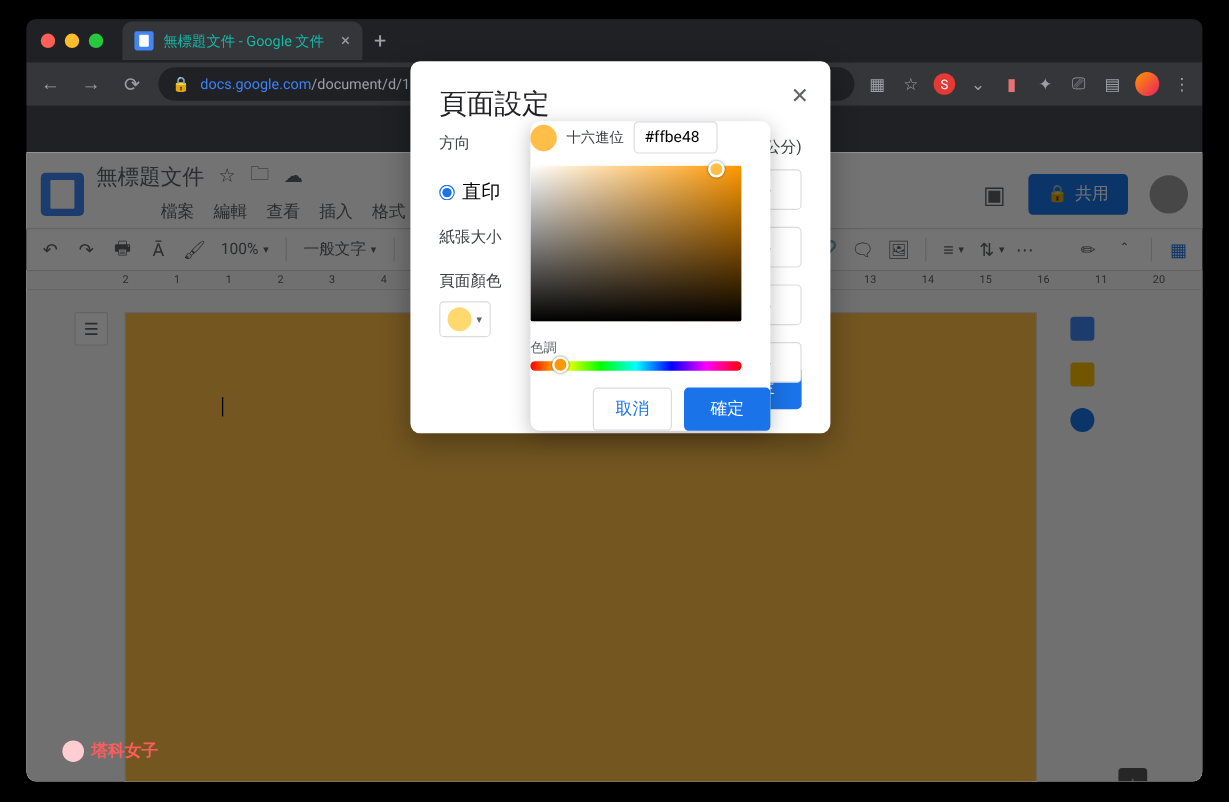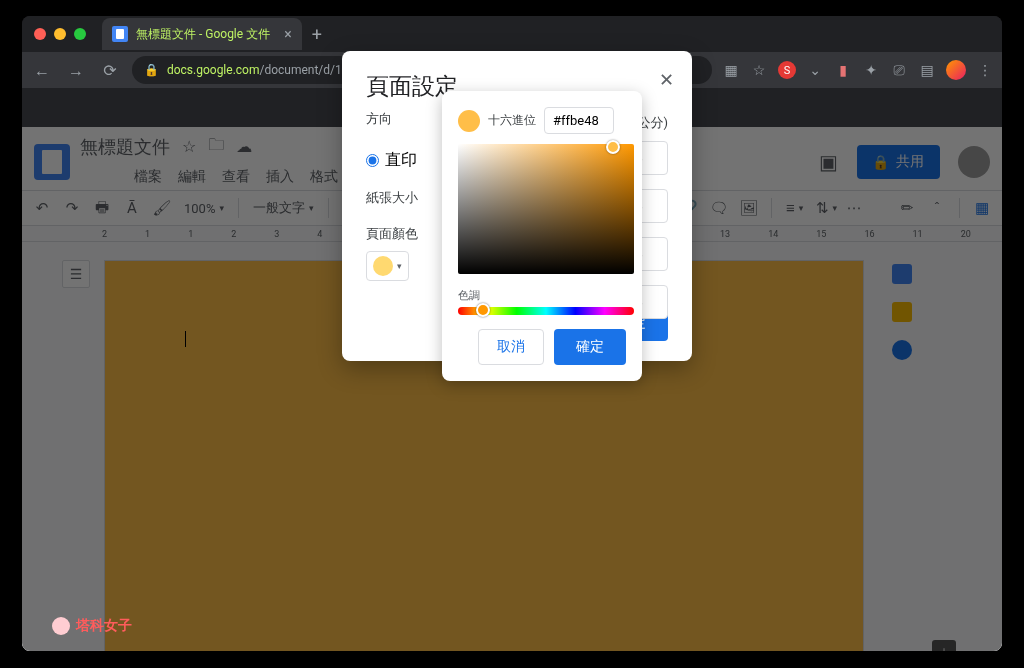--- a/index.html
+++ b/index.html
@@ -9,30 +9,30 @@
 .browser { width: 980px; height: 635px; margin: 16px auto; background: #202124; border-radius: 8px; overflow: hidden; position: relative; }
 .titlebar { height: 36px; display: flex; align-items: center; background: #202124; }
 .traffic-lights { display: flex; gap: 8px; padding: 0 12px; }
 .tl { width: 12px; height: 12px; border-radius: 50%; }
 .tl.red { background: #ff5f56; }
 .tl.yellow { background: #ffbd2e; }
 .tl.green { background: #27c93f; }
 .tab { display: flex; align-items: center; background: #35363a; height: 32px; padding: 0 10px; border-radius: 8px 8px 0 0; gap: 8px; margin-left: 4px; max-width: 200px; }
 .tab-favicon { width: 16px; height: 16px; background: #4285f4; border-radius: 2px; display: flex; align-items: center; justify-content: center; }
 .tab-favicon::after { content: ""; width: 8px; height: 10px; background: #fff; border-radius: 1px; }
-.tab-title { color: #bef264; font-size: 12px; white-space: nowrap; overflow: hidden; }
+.tab-title { color: #14b8a6; font-size: 12px; white-space: nowrap; overflow: hidden; }
 .tab-close { color: #9aa0a6; font-size: 14px; margin-left: 6px; }
 .new-tab { color: #9aa0a6; font-size: 18px; margin-left: 10px; }
 
 .addrbar { height: 36px; display: flex; align-items: center; background: #35363a; padding: 0 8px; gap: 10px; }
 .nav-ico { color: #9aa0a6; font-size: 16px; width: 24px; text-align: center; }
 .url-field { flex: 1; background: #202124; border-radius: 14px; height: 28px; display: flex; align-items: center; padding: 0 12px; gap: 8px; }
 .lock { color: #9aa0a6; font-size: 12px; }
 .url-text { color: #9aa0a6; font-size: 12px; }
-.url-text .host { color: #bef264; }
+.url-text .host { color: #3b82f6; }
 .ext-ico { width: 18px; height: 18px; display: flex; align-items: center; justify-content: center; color: #9aa0a6; font-size: 14px; }
 .ext-ico.red-circle { background: #e53935; border-radius: 50%; color: #fff; font-size: 11px; }
 .avatar { width: 20px; height: 20px; border-radius: 50%; background: linear-gradient(135deg,#ff9800,#e91e63); }
 
 
 .app { position: relative; height: calc(100% - 72px); background: #fff; }
 .dim-layer { position: absolute; inset: 0; background: rgba(0,0,0,0.55); z-index: 5; pointer-events: none; }
 
 .docs-header { background: #fff; padding: 6px 12px 0; margin-top: 39px; }
 .docs-top { display: flex; align-items: center; gap: 10px; }
@@ -81,21 +81,21 @@
 .margin-stack { display: flex; flex-direction: column; gap: 14px; position: absolute; right: 24px; top: 90px; }
 .paper-select { border: 1px solid #dadce0; border-radius: 4px; padding: 8px 10px; font-size: 14px; width: 90px; white-space: nowrap; overflow: hidden; }
 .color-select { border: 1px solid #dadce0; border-radius: 4px; padding: 4px 6px; display: inline-flex; align-items: center; gap: 4px; }
 .color-swatch-btn { width: 20px; height: 20px; border-radius: 50%; background: #ffd970; }
 .color-select::after { content: "▾"; font-size: 9px; color: #5f6368; }
 .dlg-actions { display: flex; justify-content: flex-end; align-items: center; margin-top: 24px; }
 .link-btn { color: #1a73e8; font-size: 14px; background: none; border: none; }
 .btn-primary { background: #1a73e8; color: #fff; border: none; border-radius: 4px; padding: 9px 22px; font-size: 14px; }
 
 
-.picker { position: absolute; z-index: 20; left: 420px; top: 75px; width: 200px; background: #fff; border-radius: 8px; box-shadow: 0 4px 16px rgba(0,0,0,0.25); padding: 16px; }
+.picker { position: absolute; z-index: 20; left: 420px; top: 85px; width: 200px; background: #fff; border-radius: 8px; box-shadow: 0 4px 16px rgba(0,0,0,0.25); padding: 0; }
 .picker-top { display: flex; align-items: center; gap: 8px; margin-bottom: 10px; }
 .picker-swatch { width: 22px; height: 22px; border-radius: 50%; background: #ffbe48; }
 .picker-hex-label { font-size: 12px; color: #3c4043; }
 .picker-hex-input { border: 1px solid #dadce0; border-radius: 4px; padding: 5px 8px; font-size: 13px; width: 70px; }
 .sv-box { width: 176px; height: 130px; position: relative; border-radius: 2px; background: linear-gradient(to top, #000, transparent), linear-gradient(to right, #fff, #ff9800); }
 .sv-thumb { position: absolute; width: 14px; height: 14px; border: 2px solid #fff; border-radius: 50%; box-shadow: 0 0 2px rgba(0,0,0,0.5); right: 14px; top: -4px; background: #ffbe48; }
 .hue-label { font-size: 11px; color: #5f6368; margin-top: 14px; }
 .hue-bar { width: 176px; height: 8px; border-radius: 4px; margin-top: 4px; position: relative; background: linear-gradient(to right, #f00, #ff0, #0f0, #0ff, #00f, #f0f, #f00); }
 .hue-thumb { position: absolute; width: 14px; height: 14px; border: 2px solid #fff; border-radius: 50%; box-shadow: 0 0 2px rgba(0,0,0,0.6); top: -4px; left: 18px; background: #ff9800; }
 .picker-actions { display: flex; gap: 10px; justify-content: flex-end; margin-top: 14px; }

